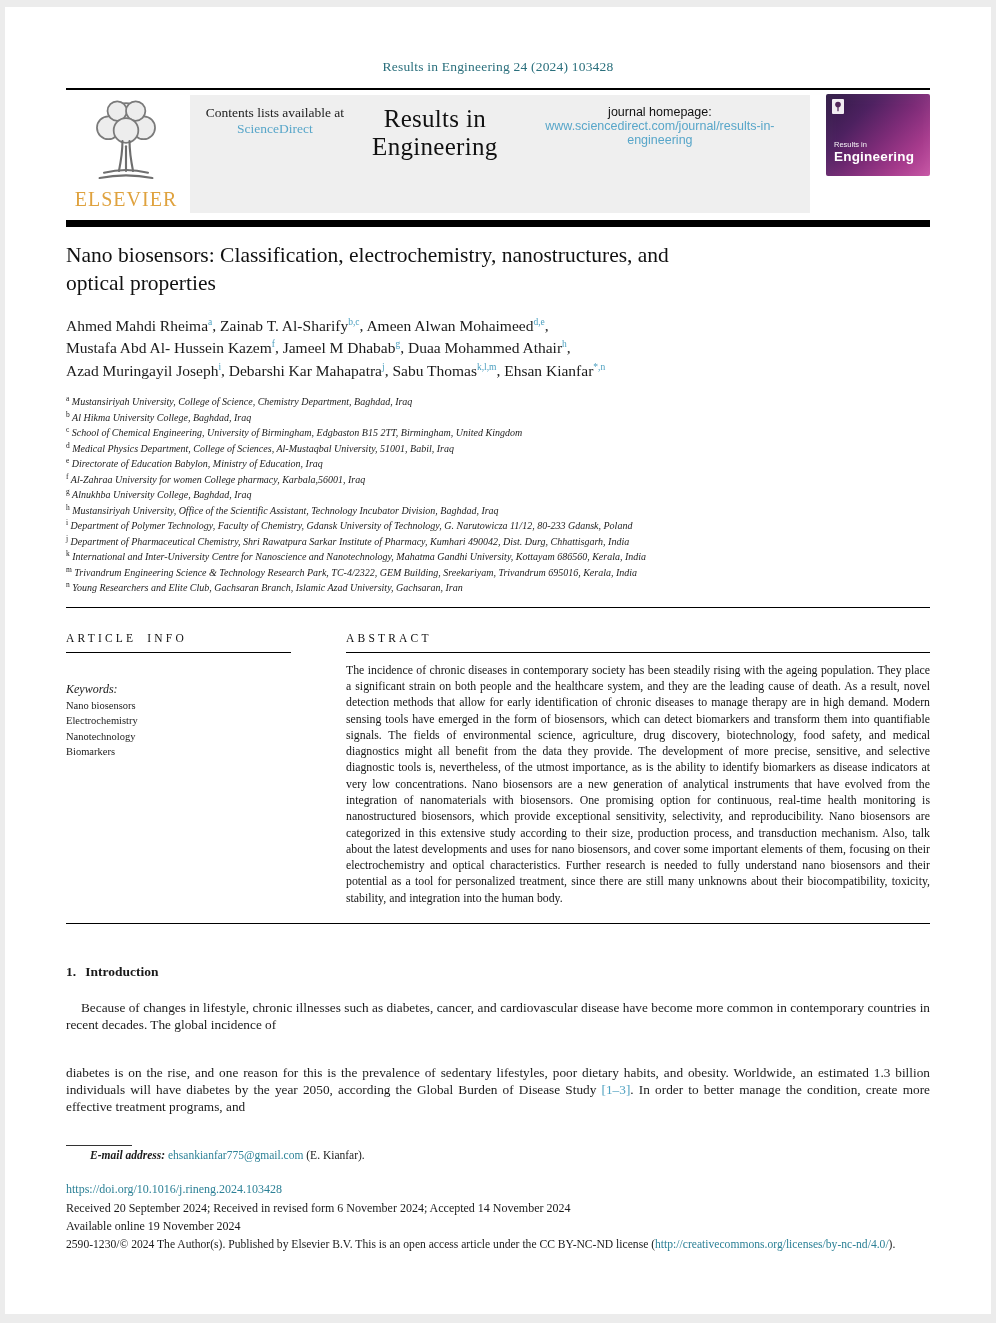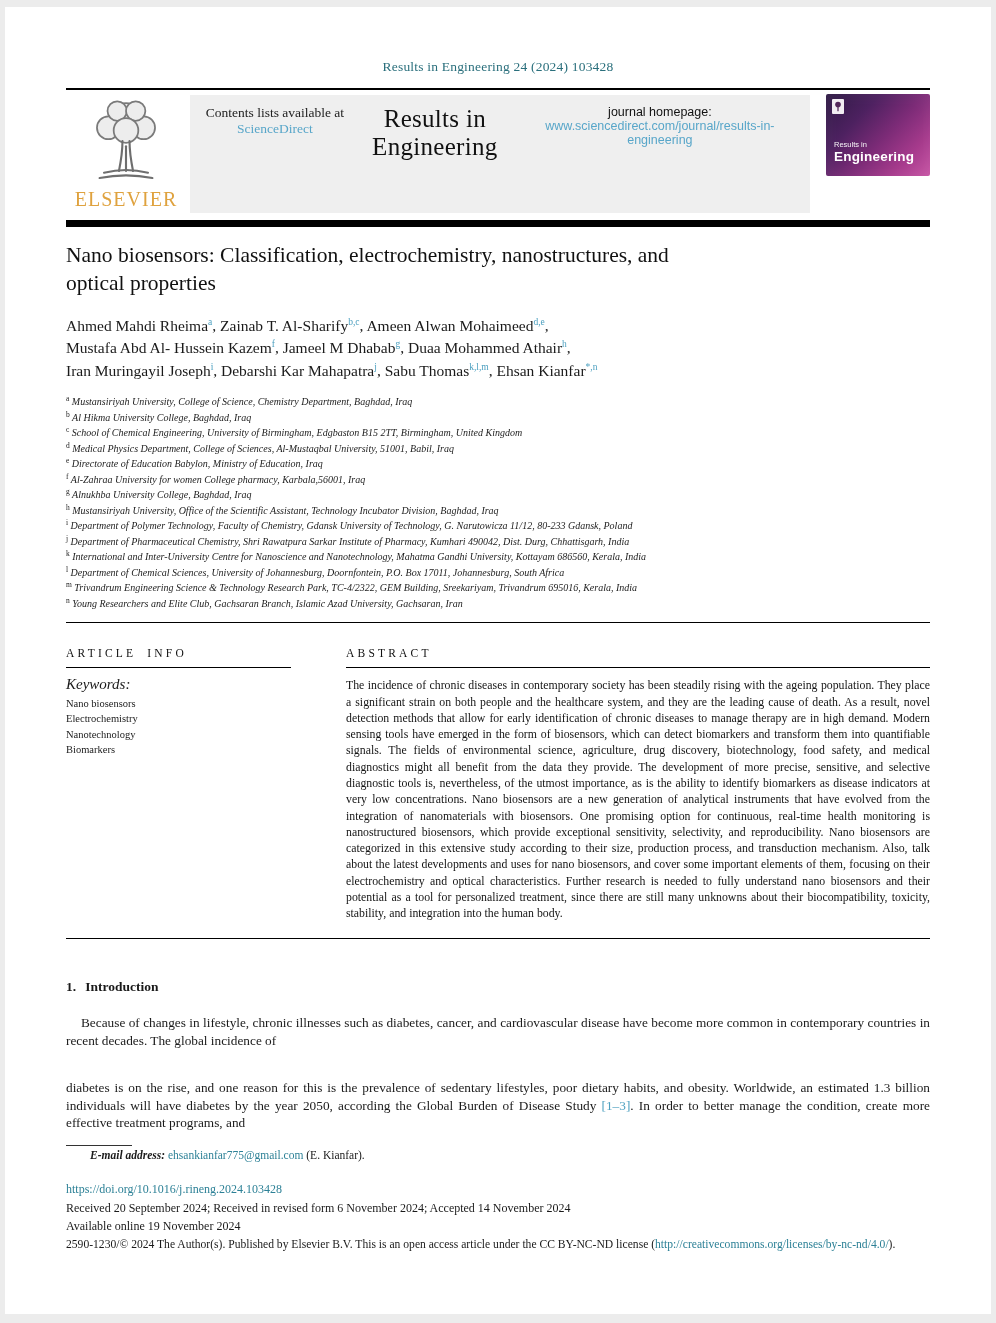--- a/index.html
+++ b/index.html
@@ -42,21 +42,21 @@
   .aff{font-size:10px;font-style:italic;line-height:1.42;color:#222;}
   .aff sup{color:#222;font-style:normal;font-size:7.5px;}
 
   .section-rule{margin-top:11px;border-top:1.5px solid #000;}
   .meta-row{display:flex;margin-top:24px;}
   .info-col{width:264px;flex:none;}
   .abs-col{flex:1;margin-left:16px;}
   .col-heading{font-size:11.5px;letter-spacing:3.2px;word-spacing:5px;color:#111;}
   .col-rule{border-top:1.2px solid #000;margin-top:8px;}
   .col-rule.short{width:225px;}
-  .kw-label{margin-top:6px;font-size:15px;font-style:italic;line-height:1.45;}
+  .kw-label{margin-top:28px;font-size:12px;font-style:italic;line-height:1.45;}
   .kw{font-size:10.5px;line-height:1.45;}
   .abs-text{margin:9px 0 0 0;font-size:11.8px;line-height:1.38;text-align:justify;color:#141414;}
 
   .section-rule2{margin-top:17px;border-top:1.5px solid #000;}
 
   .body-cols{display:flex;margin-top:40px;gap:30px;flex-direction:column;}
   .bcol{flex:1;min-width:0;}
   .sec-heading{font-size:13.5px;font-weight:bold;}
   .sec-heading .num{margin-right:9px;}
   .body-text{margin:19px 0 0 0;font-size:13.3px;line-height:1.31;text-align:justify;}
@@ -135,36 +135,35 @@
 
 
     <h1 class="title">
       <span>Nano biosensors: Classification, electrochemistry, nanostructures, and</span><br>
       <span>optical properties</span>
     </h1>
 
     <div class="authors">
       <span><span>Ahmed Mahdi Rheima</span><sup>a</sup><span>, </span></span><span><span>Zainab T. Al-Sharify</span><sup>b,c</sup><span>, </span></span><span><span>Ameen Alwan Mohaimeed</span><sup>d,e</sup><span>,</span></span><br>
       <span><span>Mustafa Abd Al- Hussein Kazem</span><sup>f</sup><span>, </span></span><span><span>Jameel M Dhabab</span><sup>g</sup><span>, </span></span><span><span>Duaa Mohammed Athair</span><sup>h</sup><span>,</span></span><br>
-      <span><span>Iran Muringayil Joseph</span><sup>i</sup><span>, </span></span><span><span>Debarshi Kar Mahapatra</span><sup>j</sup><span>, </span></span><span><span>Sabu Thomas</span><sup>k,l,m</sup><span>, </span></span><span><span>Ehsan Kianfar</span><sup>*,n</sup></span>
+      <span><span>Azad Muringayil Joseph</span><sup>i</sup><span>, </span></span><span><span>Debarshi Kar Mahapatra</span><sup>j</sup><span>, </span></span><span><span>Sabu Thomas</span><sup>k,l,m</sup><span>, </span></span><span><span>Ehsan Kianfar</span><sup>*,n</sup></span>
     </div>
 
     <div class="affiliations">
       <div class="aff"><sup>a</sup> <span>Mustansiriyah University, College of Science, Chemistry Department, Baghdad, Iraq</span></div>
       <div class="aff"><sup>b</sup> <span>Al Hikma University College, Baghdad, Iraq</span></div>
       <div class="aff"><sup>c</sup> <span>School of Chemical Engineering, University of Birmingham, Edgbaston B15 2TT, Birmingham, United Kingdom</span></div>
       <div class="aff"><sup>d</sup> <span>Medical Physics Department, College of Sciences, Al-Mustaqbal University, 51001, Babil, Iraq</span></div>
       <div class="aff"><sup>e</sup> <span>Directorate of Education Babylon, Ministry of Education, Iraq</span></div>
       <div class="aff"><sup>f</sup> <span>Al-Zahraa University for women College pharmacy, Karbala,56001, Iraq</span></div>
       <div class="aff"><sup>g</sup> <span>Alnukhba University College, Baghdad, Iraq</span></div>
       <div class="aff"><sup>h</sup> <span>Mustansiriyah University, Office of the Scientific Assistant, Technology Incubator Division, Baghdad, Iraq</span></div>
       <div class="aff"><sup>i</sup> <span>Department of Polymer Technology, Faculty of Chemistry, Gdansk University of Technology, G. Narutowicza 11/12, 80-233 Gdansk, Poland</span></div>
       <div class="aff"><sup>j</sup> <span>Department of Pharmaceutical Chemistry, Shri Rawatpura Sarkar Institute of Pharmacy, Kumhari 490042, Dist. Durg, Chhattisgarh, India</span></div>
       <div class="aff"><sup>k</sup> <span>International and Inter-University Centre for Nanoscience and Nanotechnology, Mahatma Gandhi University, Kottayam 686560, Kerala, India</span></div>
-      <div class="aff"><sup>l</sup> <span>Department of Chemical Sciences, University of Johannesburg, Doornfontein, P.O. Box 17011, Johannesburg, South Africa</span></div>
       <div class="aff"><sup>m</sup> <span>Trivandrum Engineering Science &amp; Technology Research Park, TC-4/2322, GEM Building, Sreekariyam, Trivandrum 695016, Kerala, India</span></div>
       <div class="aff"><sup>n</sup> <span>Young Researchers and Elite Club, Gachsaran Branch, Islamic Azad University, Gachsaran, Iran</span></div>
     </div>
 
     <div class="section-rule"></div>
 
     <div class="meta-row">
       <div class="info-col">
         <div class="col-heading">ARTICLE INFO</div>
         <div class="col-rule short"></div>

